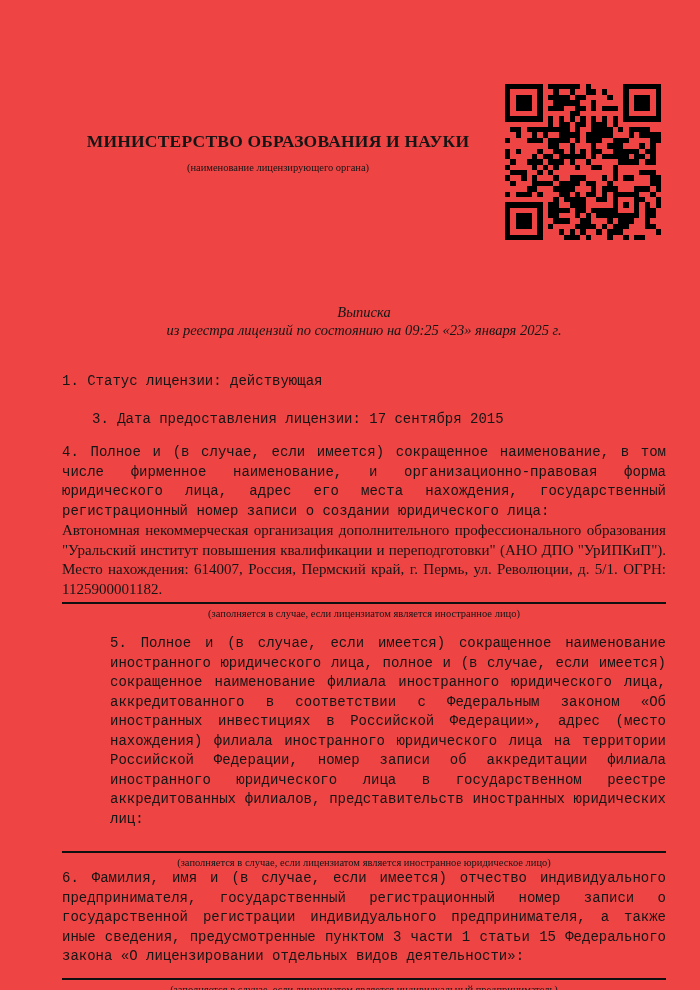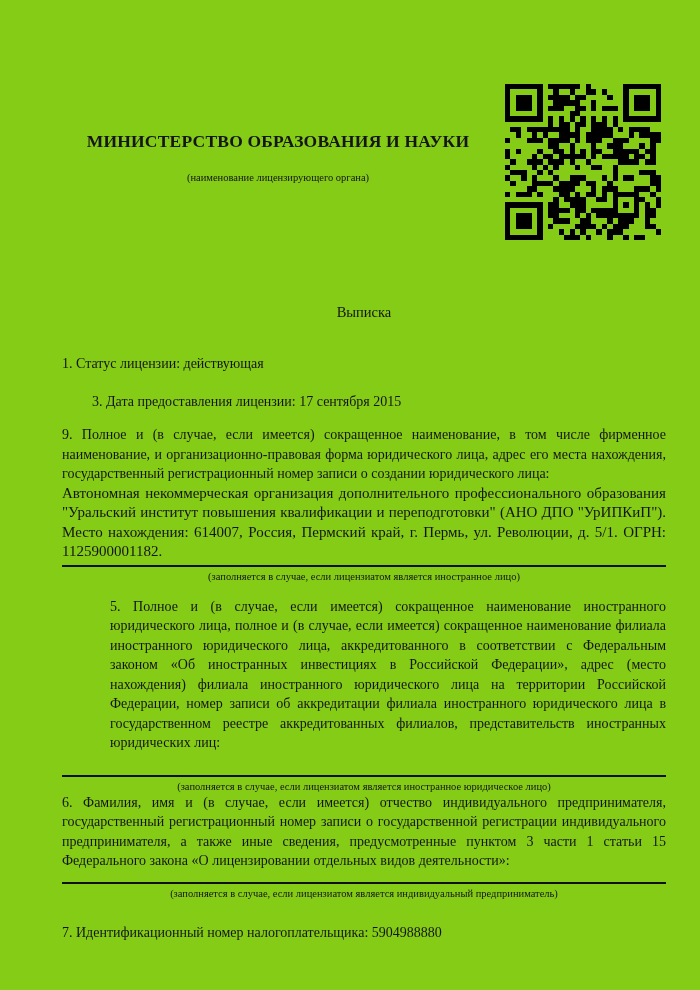--- a/index.html
+++ b/index.html
@@ -1,30 +1,30 @@
 <!DOCTYPE html>
 <html><head>
 <meta charset="utf-8">
 <style>
   html,body{margin:0;padding:0;background:#e8e8e8;}
   .page{
-    width:700px;height:990px;position:relative;background:#84cc16;
+    width:700px;height:990px;position:relative;background:#ef4444;
     font-family:"Liberation Serif","DejaVu Serif",serif;color:#151515;
     margin:0 auto;overflow:hidden;
   }
   .top-row{position:relative;height:255px;}
   .ministry{position:absolute;left:62px;top:128px;width:432px;text-align:center;}
   .ministry-name{font-size:17.5px;font-weight:700;line-height:27px;letter-spacing:.2px;}
   .small-note{font-size:10.5px;line-height:13px;}
-  .ministry .small-note{margin-top:16px;}
+  .ministry .small-note{margin-top:6px;}
   .qr{position:absolute;left:505px;top:84px;width:156px;height:156px;}
   .qr svg{display:block;width:156px;height:156px;}
   .content{margin-left:62px;width:604px;}
-  .doc-title{margin-top:48px;text-align:center;font-size:14.5px;line-height:18px;}
-  .item{font-size:14px;line-height:19.5px;text-align:justify;}
+  .doc-title{margin-top:48px;text-align:center;font-size:14.5px;line-height:18px;font-style:italic;}
+  .item{font-size:14px;line-height:19.5px;text-align:justify;font-family:Liberation Mono, monospace;}
   .item.single{text-align:left;}
   .i1{margin-top:33px;}
   .i2{margin-top:24px;}
   .i3{margin-top:18px;margin-left:30px;}
   .i4{margin-top:14px;}
   .i5{margin-top:14px;margin-left:48px;}
   .i6{}
   .i7{margin-top:23px;}
   .value-block{font-size:15px;line-height:19.5px;text-align:justify;}
   .fill-line{border-top:2px solid #101010;height:0;margin-top:3px;}
@@ -469,28 +469,29 @@
           <rect x="24" y="28" width="1" height="1"></rect>
           <rect x="25" y="28" width="1" height="1"></rect>
         </svg>
     </div>
   </div>
 
   <div class="content">
 
     <div class="doc-title">
       <div>Выписка</div>
+      <div>из реестра лицензий по состоянию на 09:25 «23» января 2025 г.</div>
     </div>
 
     <div class="item single i1">1. Статус лицензии: действующая</div>
 
 
     <div class="item single i3">3. Дата предоставления лицензии: 17 сентября 2015</div>
 
-    <div class="item i4">9. Полное и (в случае, если имеется) сокращенное наименование, в том числе фирменное наименование, и организационно-правовая форма юридического лица, адрес его места нахождения, государственный регистрационный номер записи о создании юридического лица:</div>
+    <div class="item i4">4. Полное и (в случае, если имеется) сокращенное наименование, в том числе фирменное наименование, и организационно-правовая форма юридического лица, адрес его места нахождения, государственный регистрационный номер записи о создании юридического лица:</div>
     <div class="value-block">Автономная некоммерческая организация дополнительного профессионального образования "Уральский институт повышения квалификации и переподготовки" (АНО ДПО "УрИПКиП"). Место нахождения: 614007, Россия, Пермский край, г. Пермь, ул. Революции, д. 5/1. ОГРН: 1125900001182.</div>
     <div class="fill-line"></div>
     <div class="small-note note-center">(заполняется в случае, если лицензиатом является иностранное лицо)</div>
 
     <div class="item i5">5. Полное и (в случае, если имеется) сокращенное наименование иностранного юридического лица, полное и (в случае, если имеется) сокращенное наименование филиала иностранного юридического лица, аккредитованного в соответствии с Федеральным законом «Об иностранных инвестициях в Российской Федерации», адрес (место нахождения) филиала иностранного юридического лица на территории Российской Федерации, номер записи об аккредитации филиала иностранного юридического лица в государственном реестре аккредитованных филиалов, представительств иностранных юридических лиц:</div>
     <div class="fill-line gap-lg"></div>
     <div class="small-note note-center">(заполняется в случае, если лицензиатом является иностранное юридическое лицо)</div>
 
     <div class="item i6">6. Фамилия, имя и (в случае, если имеется) отчество индивидуального предпринимателя, государственный регистрационный номер записи о государственной регистрации индивидуального предпринимателя, а также иные сведения, предусмотренные пунктом 3 части 1 статьи 15 Федерального закона «О лицензировании отдельных видов деятельности»:</div>
     <div class="fill-line gap-md"></div>

